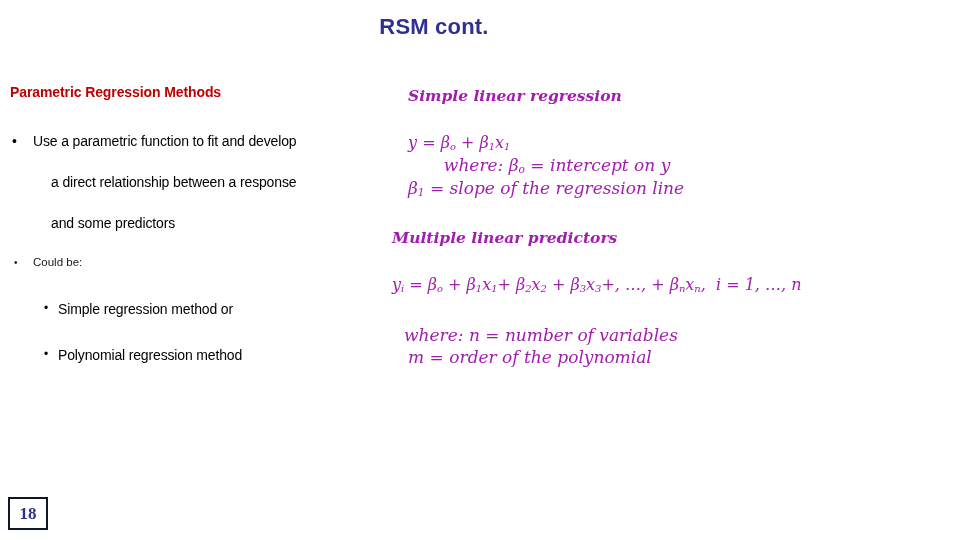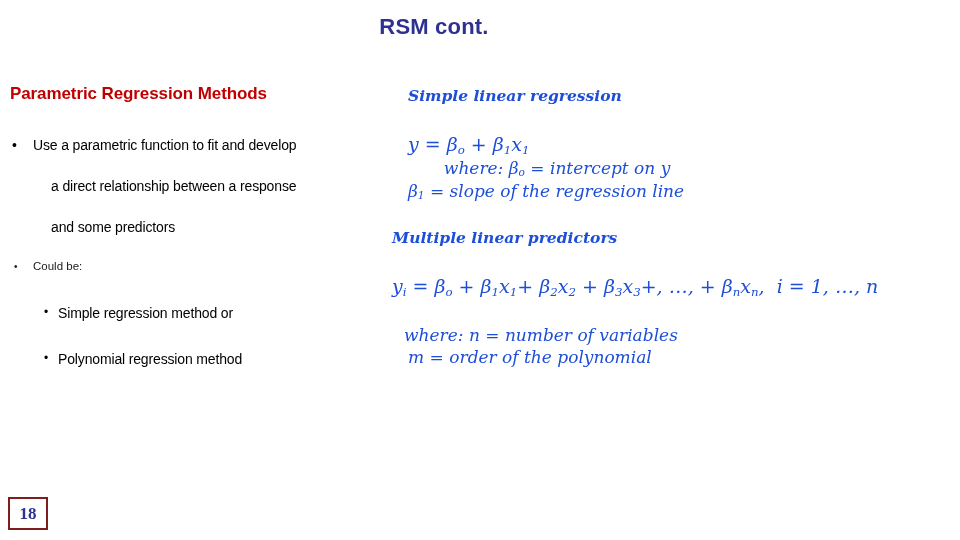--- a/index.html
+++ b/index.html
@@ -34,21 +34,21 @@
   }
 
   
   .left-col {
     position: absolute;
     left: 0;
     top: 84px;
     width: 410px;
   }
   .section-heading {
-    font-size: 17px;
+    font-size: 14px;
     font-weight: bold;
     color: #c00000;
     margin: 0 0 34px 10px;
     letter-spacing: -0.1px;
   }
   .bullet-row {
     position: relative;
     display: block;
     margin-bottom: 0;
   }
@@ -101,32 +101,32 @@
     position: absolute;
     left: 44px;
     top: 0;
     font-size: 12px;
   }
 
   
   .math-block {
     position: absolute;
     font-family: "DejaVu Serif", "Liberation Serif", serif;
-    color: #1d4ed8;
+    color: #a21caf;
   }
   .math-heading {
     font-style: italic;
     font-weight: bold;
     font-size: 15.5px;
     white-space: nowrap;
     margin-bottom: 2px;
   }
   .math-line {
     font-style: italic;
-    font-size: 19px;
+    font-size: 16px;
     white-space: nowrap;
     line-height: 1.25;
     margin-top: 28px;
   }
   .math-line-sm {
     font-style: italic;
     font-size: 17px;
     white-space: nowrap;
     line-height: 1.3;
     text-align: center;
@@ -145,21 +145,21 @@
   #block-multiple { left: 392px; top: 228px; }
   #block-poly     { left: 382px; top: 324px; }
 
   
   .page-number {
     position: absolute;
     left: 8px;
     bottom: 10px;
     width: 40px;
     height: 33px;
-    border: 2px solid #7f1d1d;
+    border: 2px solid #0f172a;
     box-sizing: border-box;
     display: flex;
     align-items: center;
     justify-content: center;
     font-family: "Liberation Serif", serif;
     font-weight: bold;
     font-size: 17px;
     color: #2f3192;
   }
 </style>

